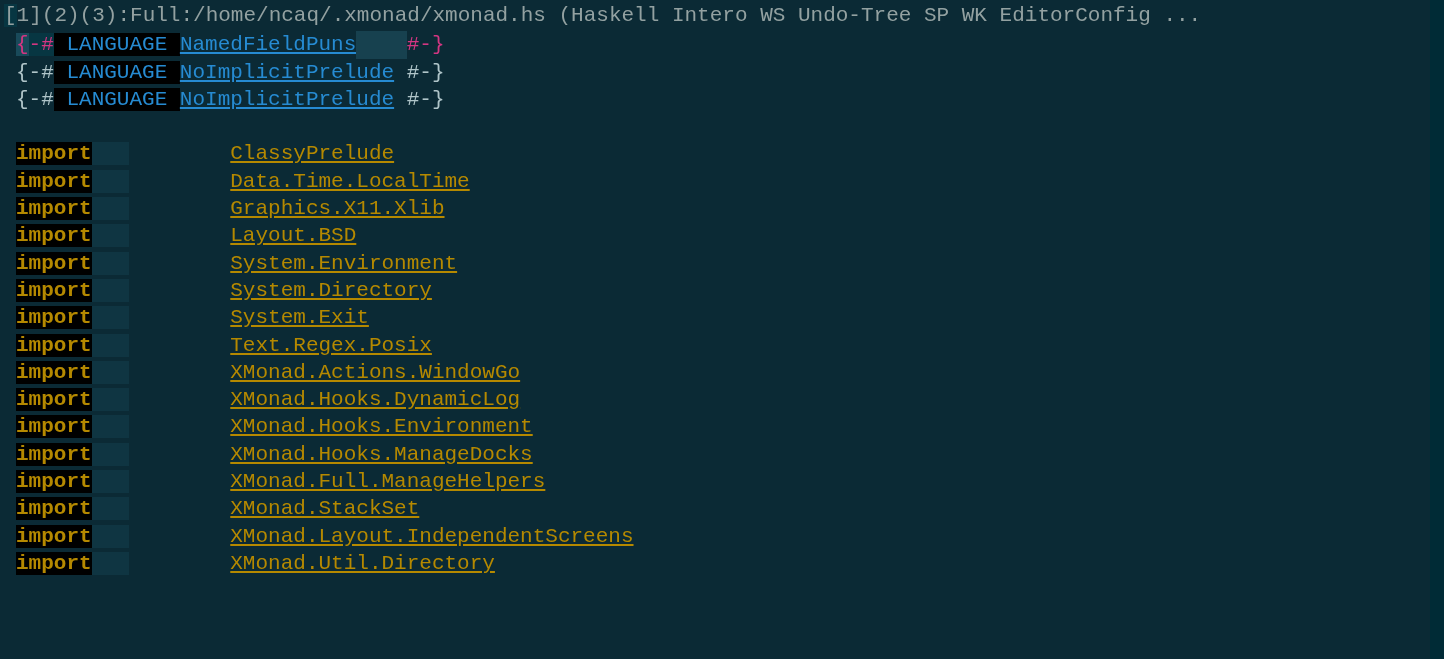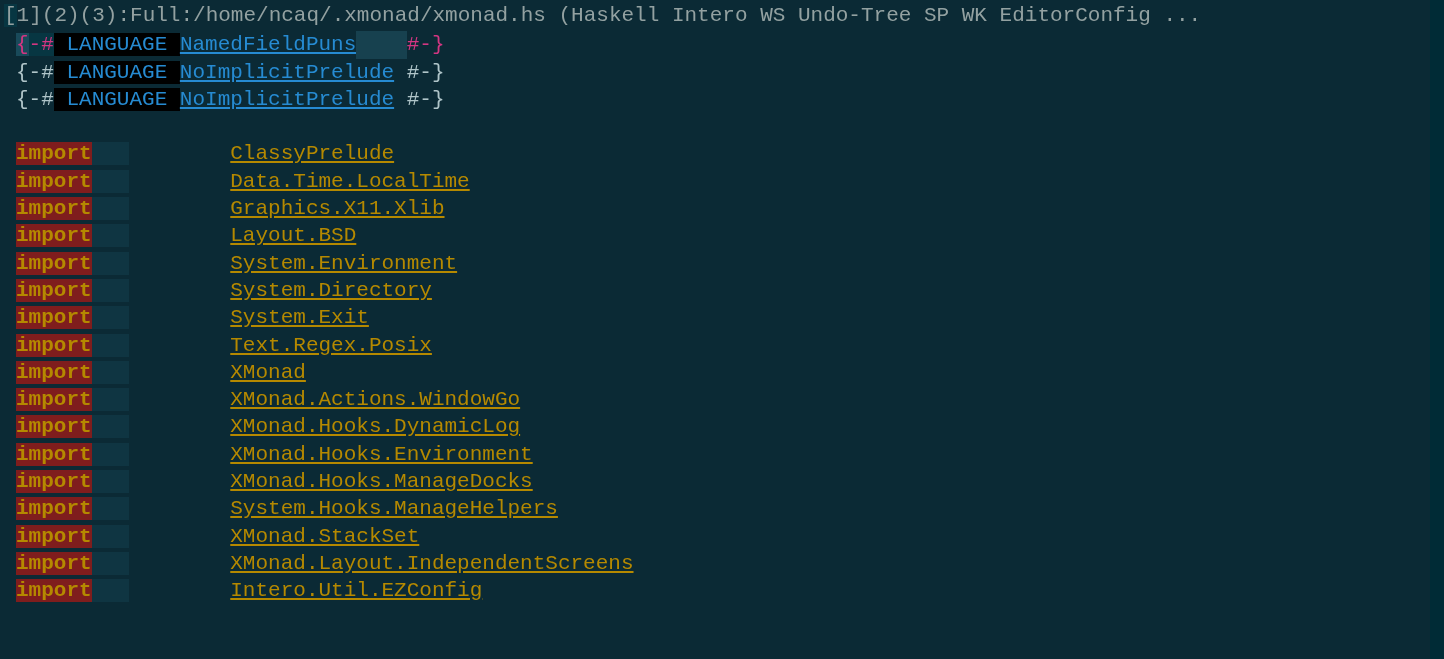--- a/index.html
+++ b/index.html
@@ -55,21 +55,21 @@
       color: #268bd2;
       text-decoration: underline;
     }
     .cursor-area {
       background-color: #17414f;
       display: inline-block;
     }
     .import-kw {
       color: #b58900;
       font-weight: bold;
-      background-color: #7f1d1d;
+      background-color: #000000;
     }
     .import-space {
       background-color: #0f3542;
     }
     .module-name {
       color: #b58900;
       text-decoration: underline;
     }
     .scrollbar {
       position: absolute;
@@ -94,25 +94,24 @@
   <div class="line">&nbsp;</div>
   <div id="import-container">
       <div class="line"><span class="import-kw">import</span><span class="import-space">   </span>        <span class="module-name">ClassyPrelude</span></div>
       <div class="line"><span class="import-kw">import</span><span class="import-space">   </span>        <span class="module-name">Data.Time.LocalTime</span></div>
       <div class="line"><span class="import-kw">import</span><span class="import-space">   </span>        <span class="module-name">Graphics.X11.Xlib</span></div>
       <div class="line"><span class="import-kw">import</span><span class="import-space">   </span>        <span class="module-name">Layout.BSD</span></div>
       <div class="line"><span class="import-kw">import</span><span class="import-space">   </span>        <span class="module-name">System.Environment</span></div>
       <div class="line"><span class="import-kw">import</span><span class="import-space">   </span>        <span class="module-name">System.Directory</span></div>
       <div class="line"><span class="import-kw">import</span><span class="import-space">   </span>        <span class="module-name">System.Exit</span></div>
       <div class="line"><span class="import-kw">import</span><span class="import-space">   </span>        <span class="module-name">Text.Regex.Posix</span></div>
-      <div class="line"><span class="import-kw">import</span><span class="import-space">   </span>        <span class="module-name">XMonad</span></div>
       <div class="line"><span class="import-kw">import</span><span class="import-space">   </span>        <span class="module-name">XMonad.Actions.WindowGo</span></div>
       <div class="line"><span class="import-kw">import</span><span class="import-space">   </span>        <span class="module-name">XMonad.Hooks.DynamicLog</span></div>
       <div class="line"><span class="import-kw">import</span><span class="import-space">   </span>        <span class="module-name">XMonad.Hooks.Environment</span></div>
       <div class="line"><span class="import-kw">import</span><span class="import-space">   </span>        <span class="module-name">XMonad.Hooks.ManageDocks</span></div>
-      <div class="line"><span class="import-kw">import</span><span class="import-space">   </span>        <span class="module-name">System.Hooks.ManageHelpers</span></div>
+      <div class="line"><span class="import-kw">import</span><span class="import-space">   </span>        <span class="module-name">XMonad.Full.ManageHelpers</span></div>
       <div class="line"><span class="import-kw">import</span><span class="import-space">   </span>        <span class="module-name">XMonad.StackSet</span></div>
       <div class="line"><span class="import-kw">import</span><span class="import-space">   </span>        <span class="module-name">XMonad.Layout.IndependentScreens</span></div>
-      <div class="line"><span class="import-kw">import</span><span class="import-space">   </span>        <span class="module-name">Intero.Util.EZConfig</span></div>
+      <div class="line"><span class="import-kw">import</span><span class="import-space">   </span>        <span class="module-name">XMonad.Util.Directory</span></div>
     </div>
 </div>
 
 <div class="scrollbar"></div>
 
 </body></html>

